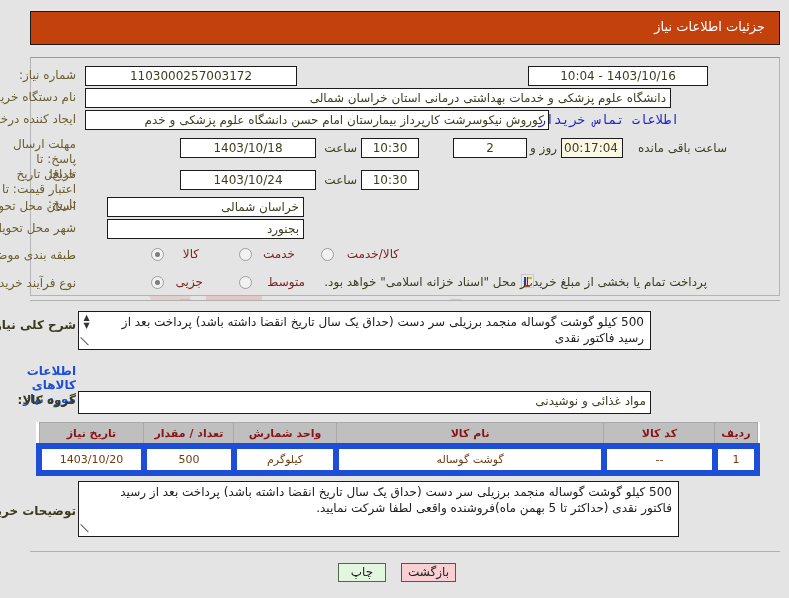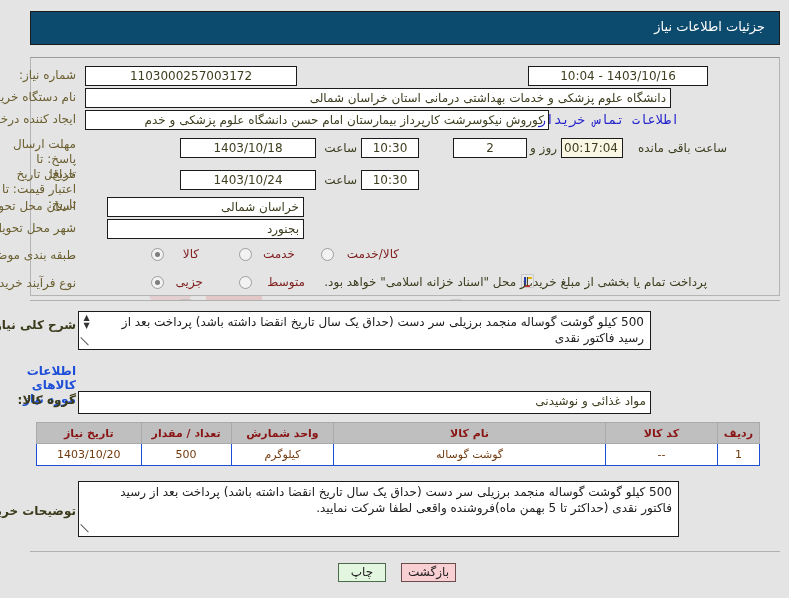--- a/index.html
+++ b/index.html
@@ -62,21 +62,21 @@
     border-right: 40px solid transparent;
     border-top: 64px solid rgba(226,160,160,0.30);
   }
 
   
   .header-bar {
     position: absolute;
     left: 30px; top: 11px;
     width: 750px;
     height: 34px;
-    background: #0c4a6e;
+    background: #c2410c;
     border: 1px solid #1b1b1b;
     box-sizing: border-box;
     z-index: 2;
   }
   .header-title {
     position: absolute;
     right: 14px;
     top: 7px;
     color: #ffffff;
     font-size: 13px;
@@ -287,21 +287,21 @@
     height: 20px;
     border: 1px solid #a9a9a9;
     text-align: center;
     padding: 0 3px;
   }
   table.grid td {
     background: #ffffff;
     color: #703a0f;
     font-size: 11px;
     height: 21px;
-    border: 1px solid #1d4ed8;
+    border: 6px solid #1d4ed8;
     text-align: center;
     padding: 0 12px;
   }
 
   
   .btn {
     position: absolute;
     box-sizing: border-box;
     height: 19px;
     line-height: 17px;

